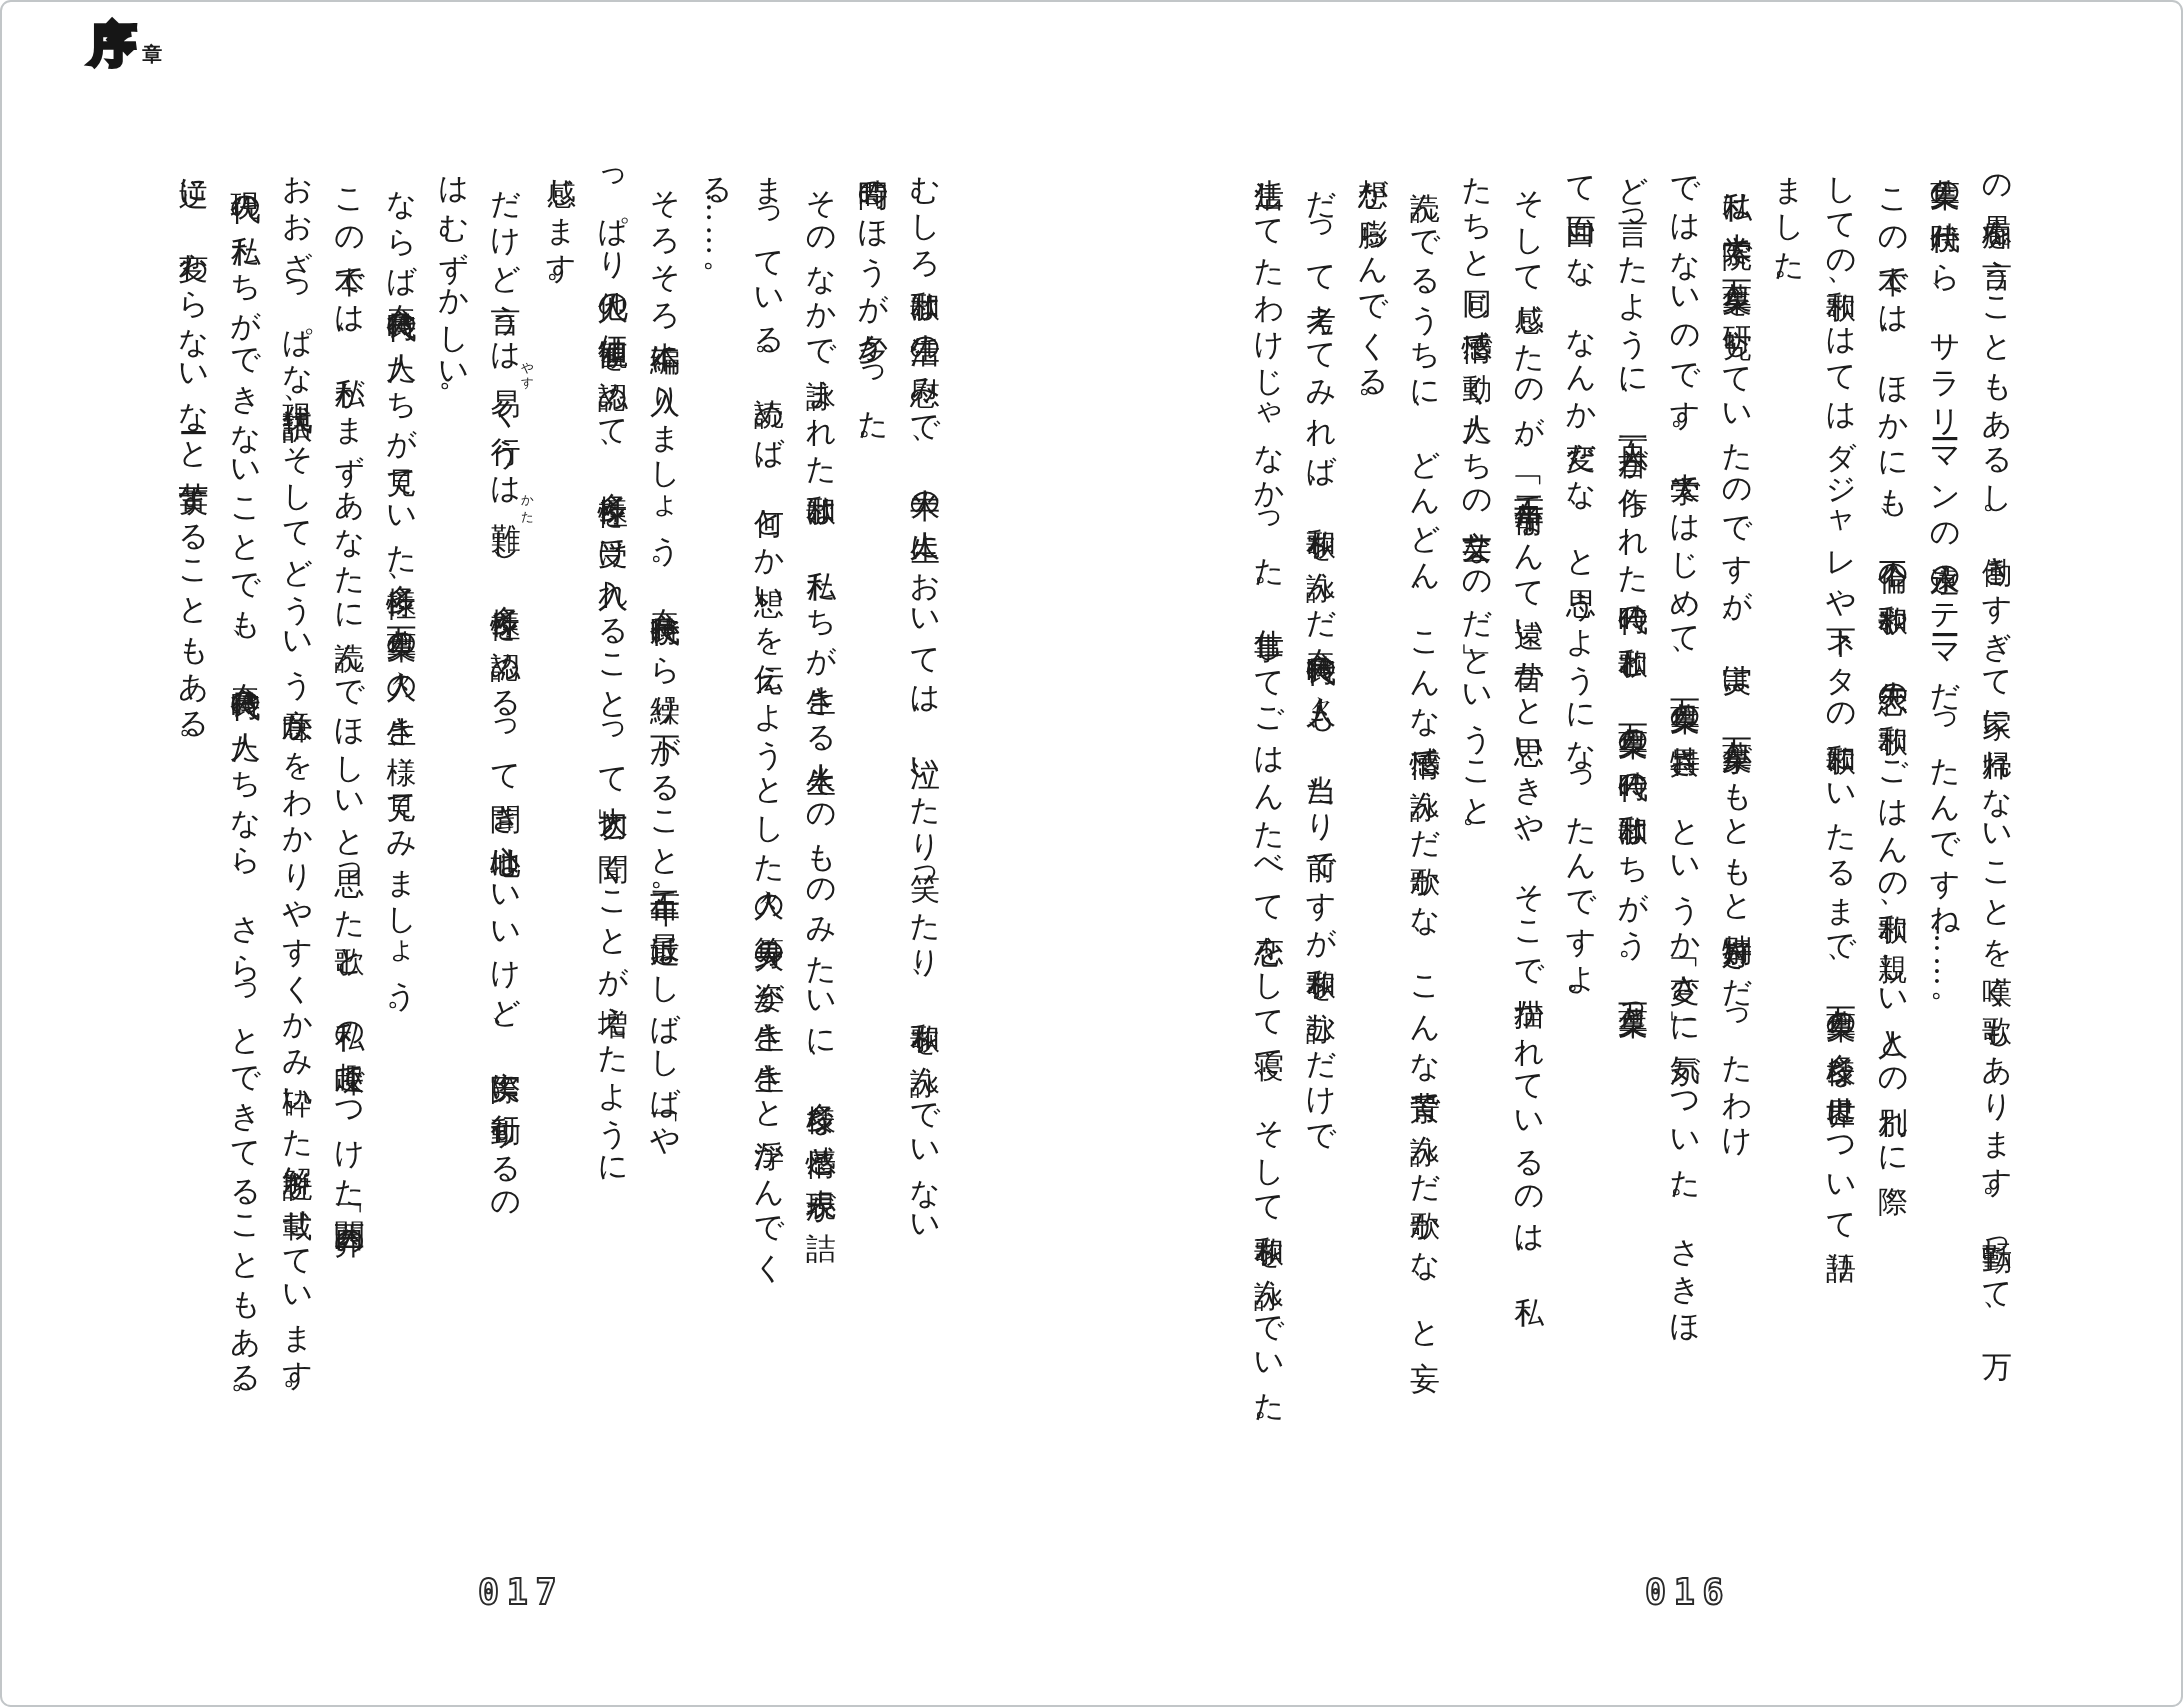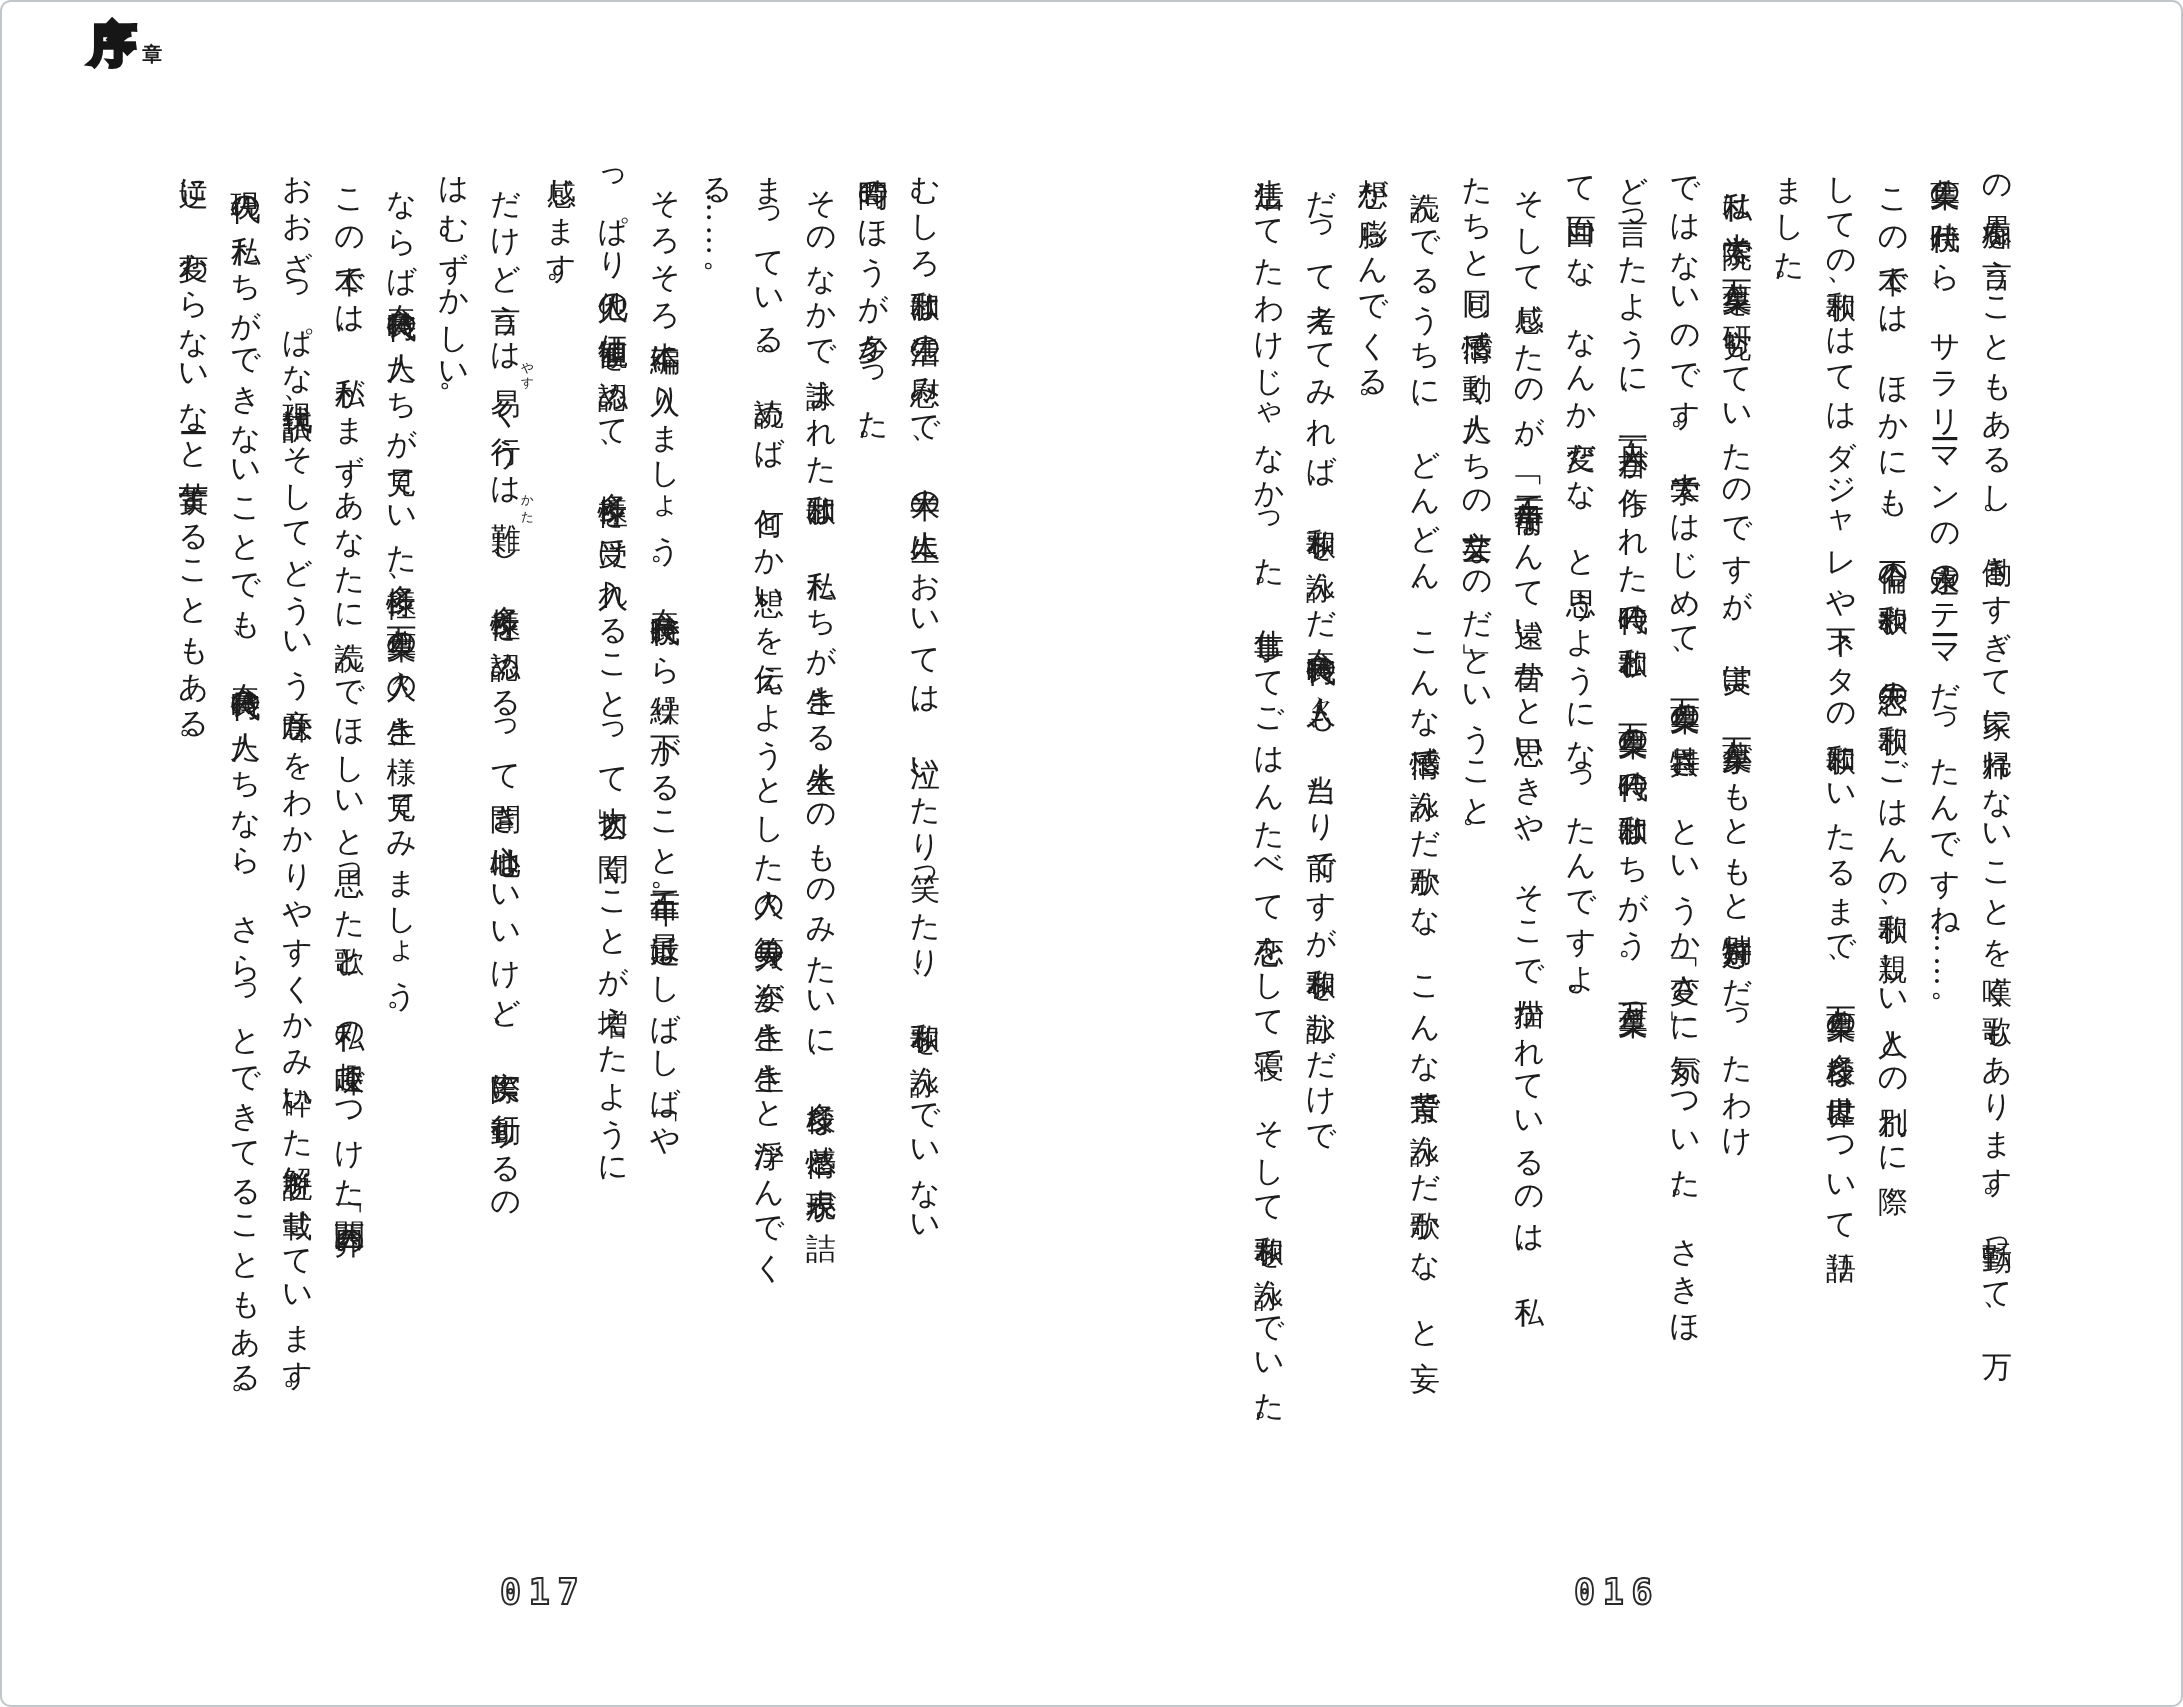--- a/index.html
+++ b/index.html
@@ -66,22 +66,22 @@
   .folio{
     position:absolute;
     top:1570px;
     font-family:"DejaVu Sans Mono","Liberation Mono",monospace;
     font-size:35px;
     font-weight:bold;
     letter-spacing:7.7px;
     color:#ffffff;
     -webkit-text-stroke:1.9px #2a2a2a;
   }
-  .folio.left-page{ left:498px;text-align:right; }
-  .folio.right-page{ left:1572px; }
+  .folio.left-page{ left:476px;text-align:right; }
+  .folio.right-page{ left:1643px; }
 </style>
 </head>
 <body>
 
 <div class="spread">
 
   <div class="chapter">
     <span class="big">序</span>
     <span class="small">章</span>
   </div>

